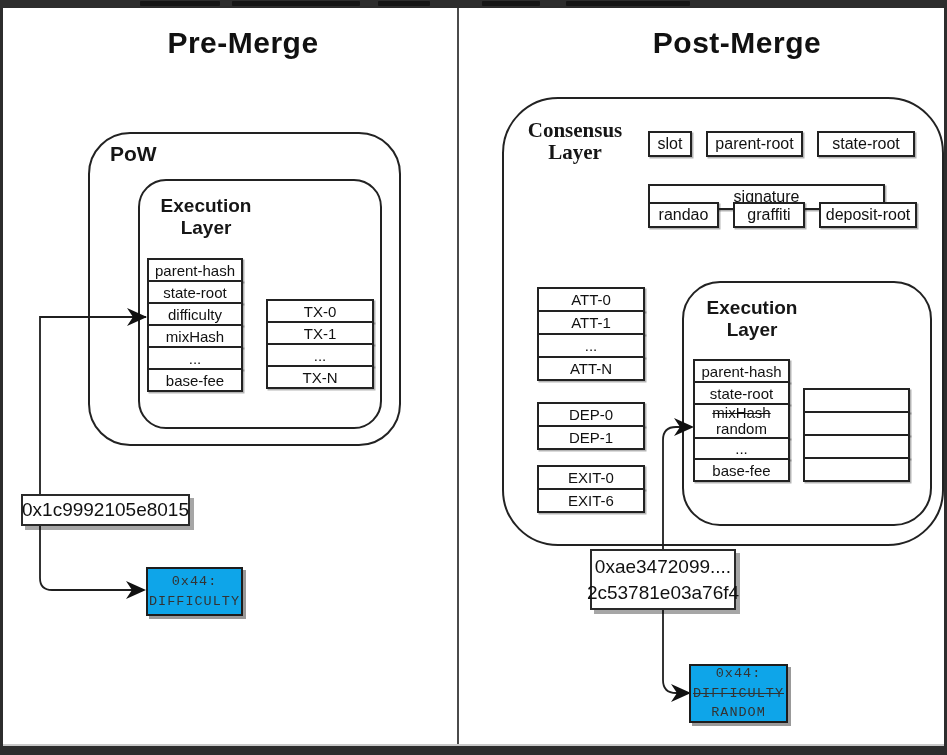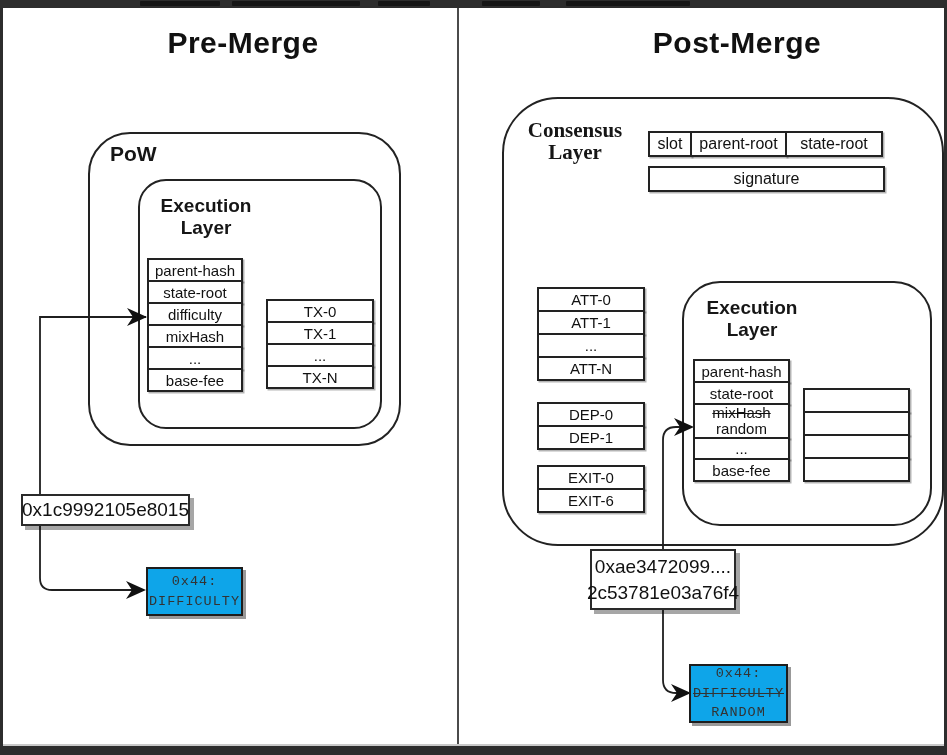--- a/index.html
+++ b/index.html
@@ -23,21 +23,21 @@
   .blk{
     box-sizing:border-box;height:24px;margin-top:-2px;border:2px solid #222;background:#fff;
     display:flex;align-items:center;justify-content:center;
     font-size:15px;color:#111;box-shadow:1.5px 1.5px 0 rgba(40,40,40,.35);
   }
   .stack .blk:first-child{margin-top:0;}
   .blk.h25{height:25px;}
   .blk.tall{height:36px;flex-direction:column;line-height:1.05;}
   .strike{text-decoration:line-through;}
   
-  .hrow{position:absolute;display:flex;z-index:6;}
+  .hrow{position:absolute;display:flex;z-index:6;gap:16px;}
   .hcell{
     box-sizing:border-box;height:26px;margin-left:-2px;border:2px solid #222;background:#fff;
     display:flex;align-items:center;justify-content:center;font-size:16px;color:#111;
     box-shadow:1.5px 1.5px 0 rgba(40,40,40,.35);
   }
   .hrow .hcell:first-child{margin-left:0;}
   
   .hash-box{
     position:absolute;box-sizing:border-box;border:2px solid #2a2a2a;background:#fff;z-index:8;
     display:flex;flex-direction:column;align-items:center;justify-content:center;
@@ -123,22 +123,27 @@
   <div class="zone-label" style="left:503px;top:119px;width:144px;font-family:Liberation Serif, serif;">
     <div>Consensus</div>
     <div>Layer</div>
   </div>
 
   <div class="hrow" style="left:648px;top:131px;">
     <div class="hcell" style="width:44px;">slot</div>
     <div class="hcell" style="width:97px;">parent-root</div>
     <div class="hcell" style="width:98px;">state-root</div>
   </div>
-  <div class="hrow" style="left:648px;top:166px;">
+  <div class="hrow" style="left:648px;top:184px;">
     <div class="hcell" style="width:237px;">signature</div>
+  </div>
+  <div class="hrow" style="left:648px;top:202px;">
+    <div class="hcell" style="width:71px;">randao</div>
+    <div class="hcell" style="width:72px;">graffiti</div>
+    <div class="hcell" style="width:98px;">deposit-root</div>
   </div>
 
   <div class="stack" style="left:537px;top:287px;width:108px;">
     <div class="blk h25">ATT-0</div>
     <div class="blk h25">ATT-1</div>
     <div class="blk h25">...</div>
     <div class="blk h25">ATT-N</div>
   </div>
   <div class="stack" style="left:537px;top:402px;width:108px;">
     <div class="blk h25">DEP-0</div>

